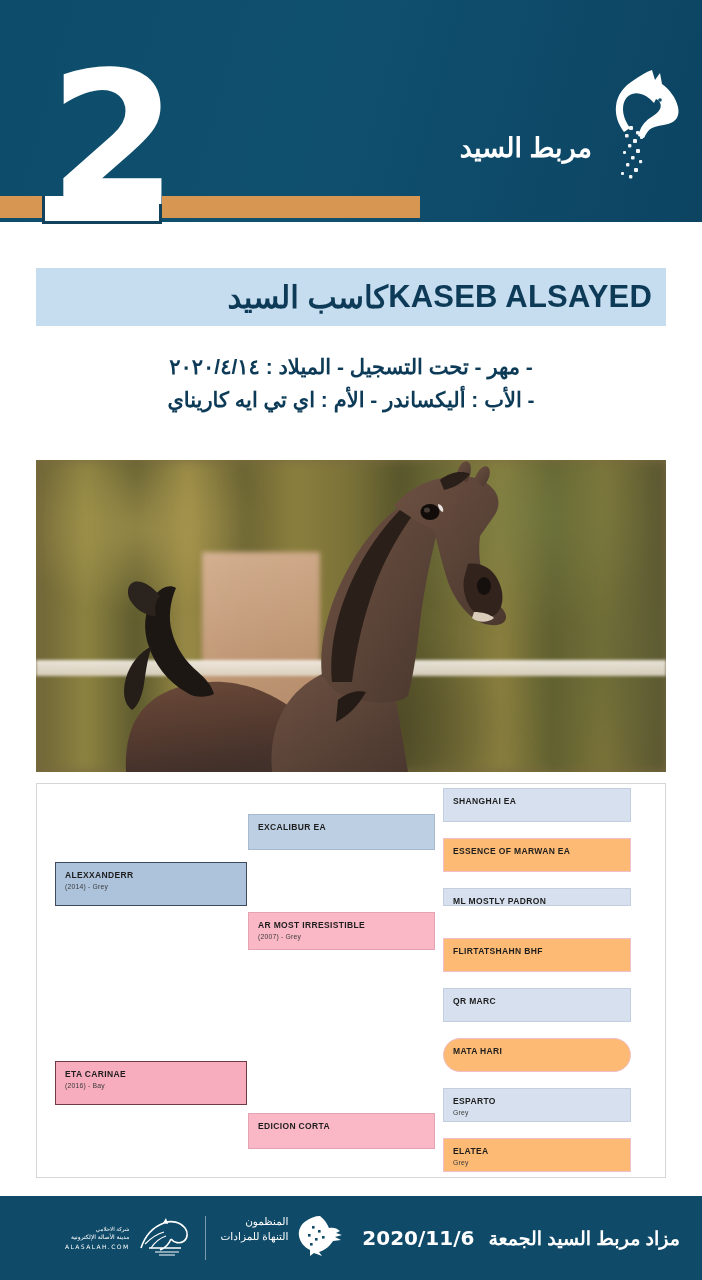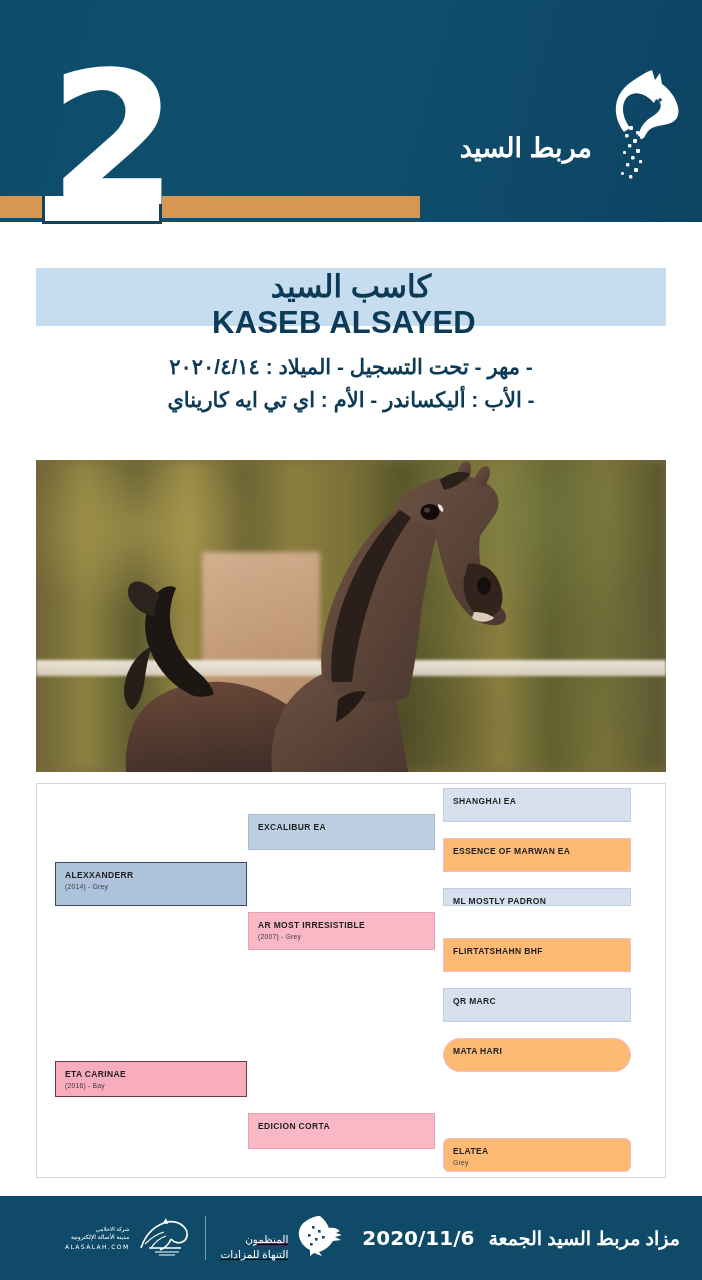--- a/index.html
+++ b/index.html
@@ -85,23 +85,22 @@
   
   .title-band {
     position: absolute;
     left: 36px;
     top: 268px;
     width: 630px;
     height: 58px;
     background: #c6dcef;
     display: flex;
     align-items: center;
-    justify-content: space-between;
+    justify-content: flex-end;
     box-sizing: border-box;
-    flex-direction: column;
   }
   .title-band-inner {
     direction: rtl;
     color: #0d3b57;
     font-size: 31px;
     font-weight: bold;
     white-space: nowrap;
     letter-spacing: 0.2px;
   }
   .title-en {
@@ -243,23 +242,22 @@
     color: #ffffff;
     font-size: 20px;
     font-weight: bold;
     font-family: "DejaVu Sans", sans-serif;
     margin-left: 16px;
     white-space: nowrap;
   }
   .footer-org {
     display: flex;
     flex-direction: row-reverse;
-    align-items: flex-end;
+    align-items: flex-start;
     margin-left: 0;
-    text-decoration: underline;
   }
   .footer-org-text {
     color: #ffffff;
     direction: rtl;
     text-align: right;
     font-size: 10.5px;
     line-height: 15px;
     margin-right: 4px;
     white-space: nowrap;
   }
@@ -396,21 +394,21 @@
              C100 150 110 156 120 156 C118 148 119 141 124 136 Z"></path>
   </svg>
 </div>
 
 <div class="pedigree">
 
   <div class="ped-box g1 sire" style="left:18px; top:78px; width:192px; height:44px;">
     <div class="ped-name">ALEXXANDERR</div>
     <div class="ped-sub">(2014) - Grey</div>
   </div>
-  <div class="ped-box g1 dam" style="left:18px; top:277px; width:192px; height:36px;">
+  <div class="ped-box g1 dam" style="left:18px; top:277px; width:192px; height:44px;">
     <div class="ped-name">ETA CARINAE</div>
     <div class="ped-sub">(2016) - Bay</div>
   </div>
 
   <div class="ped-box g2 sire" style="left:211px; top:30px; width:187px; height:36px;">
     <div class="ped-name">EXCALIBUR EA</div>
     <div class="ped-sub"></div>
   </div>
   <div class="ped-box g2 dam" style="left:211px; top:128px; width:187px; height:38px;">
     <div class="ped-name">AR MOST IRRESISTIBLE</div>
@@ -438,21 +436,25 @@
     <div class="ped-sub"></div>
   </div>
   <div class="ped-box g3 sire" style="left:406px; top:204px; width:188px; height:34px;">
     <div class="ped-name">QR MARC</div>
     <div class="ped-sub"></div>
   </div>
   <div class="ped-box g3 dam" style="left:406px; top:254px; width:188px; height:34px;border-radius:17px;">
     <div class="ped-name">MATA HARI</div>
     <div class="ped-sub"></div>
   </div>
-  <div class="ped-box g3 dam" style="left:406px; top:354px; width:188px; height:34px;border-radius:6px;">
+  <div class="ped-box g3 sire" style="left:406px; top:304px; width:188px; height:34px;">
+    <div class="ped-name">ESPARTO</div>
+    <div class="ped-sub">Grey</div>
+  </div>
+  <div class="ped-box g3 dam" style="left:406px; top:354px; width:188px; height:34px;">
     <div class="ped-name">ELATEA</div>
     <div class="ped-sub">Grey</div>
   </div>
 </div>
 
 <div class="footer">
 
   <div class="footer-title">مزاد مربط السيد  الجمعة</div>
   <div class="footer-date">2020/11/6</div>
 

